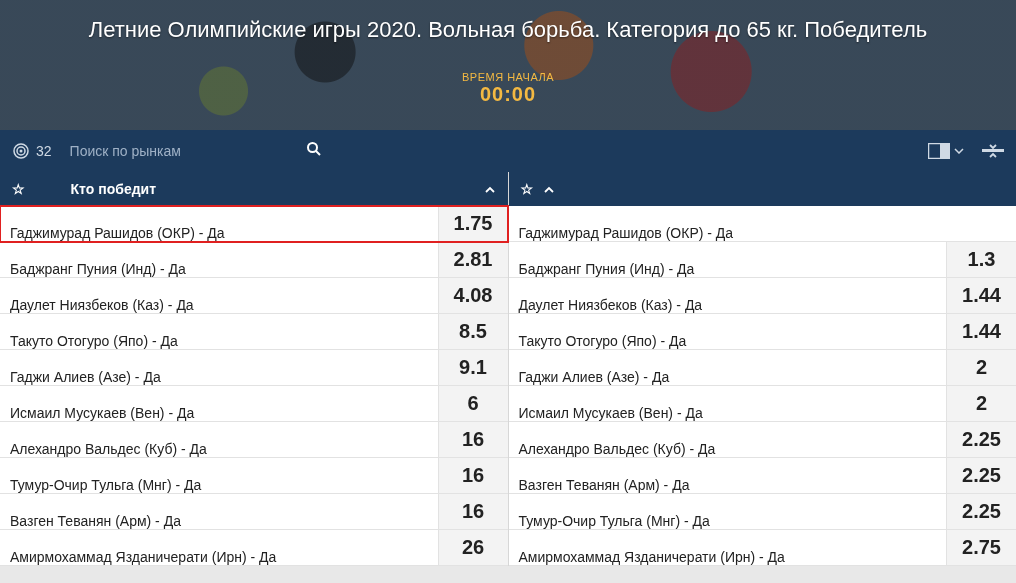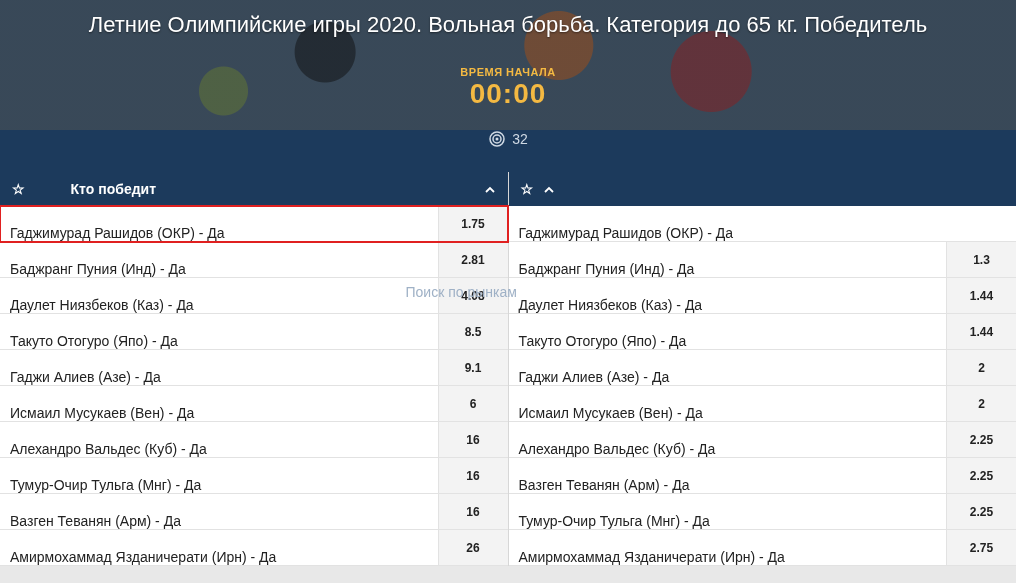--- a/index.html
+++ b/index.html
@@ -9,26 +9,26 @@
   background: linear-gradient(rgba(30,45,60,.55), rgba(30,45,60,.55)),
               radial-gradient(circle at 32% 40%, #2a2a2a 0 30px, transparent 31px),
               radial-gradient(circle at 55% 35%, #d07030 0 34px, transparent 35px),
               radial-gradient(circle at 70% 55%, #b33b3b 0 40px, transparent 41px),
               radial-gradient(circle at 22% 70%, #8aa04f 0 24px, transparent 25px),
               #596a7a;
   display: flex; flex-direction: column; align-items: center; justify-content: center;
   padding: 0 20px 8px;
 }
 .hero-title { color: #fff; font-size: 22px; font-weight: 400; text-align: center; text-shadow: 0 1px 2px rgba(0,0,0,.5); }
-.start-label { color: #f4b942; font-size: 11px; font-weight: bold; letter-spacing: .5px; margin-top: 28px; }
-.start-time { color: #f4b942; font-size: 28px; font-weight: bold; letter-spacing: 1px; }
+.start-label { color: #f4b942; font-size: 11px; font-weight: normal; letter-spacing: .5px; margin-top: 28px; }
+.start-time { color: #f4b942; font-size: 20px; font-weight: bold; letter-spacing: 1px; }
 
 .toolbar {
   background: #1c3a5c; height: 42px; display: flex; align-items: center;
-  padding: 0 12px; color: #cfd9e4; gap: 14px; flex-direction: column;
+  padding: 0 12px; color: #cfd9e4; gap: 14px;
 }
 .tool-count { display: flex; align-items: center; gap: 6px; font-size: 14px; }
 .target-icon { display:inline-flex; }
 .search-wrap { flex: 0 0 260px; display: flex; align-items: center; position: relative; }
 .search-input {
   background: transparent; border: none; color: #ffffff; font-size: 14px;
   padding: 6px 4px; width: 100%; outline: none;
 }
 .search-input::placeholder { color: #9fb1c6; }
 .search-btn { background: none; border: none; color: #fff; font-size: 16px; cursor: pointer; padding: 4px; }
@@ -50,21 +50,21 @@
 .mkt-head .chev { font-size: 14px; }
 
 .row {
   display: flex; align-items: flex-end; height: 36px;
   border-bottom: 1px solid #e2e2e2; background: #fff; cursor: pointer;
 }
 .row .name {
   flex: 1; padding: 0 10px; font-size: 14px; color: #222;
 }
 .row .odds {
-  width: 70px; text-align: center; font-size: 12px; font-weight: bold; color: #222;
+  width: 70px; text-align: center; font-size: 20px; font-weight: bold; color: #222;
   background: #f3f3f3; height: 100%; display: flex; align-items: center; justify-content: center;
   border-left: 1px solid #e2e2e2;
 }
 .row.hl { outline: 2px solid #e02020; outline-offset: -1px; position:relative; z-index:1; }
 </style>
 </head>
 <body>
 
 <div class="hero">
   <div class="hero-title">Летние Олимпийские игры 2020. Вольная борьба. Категория до 65 кг. Победитель</div>

